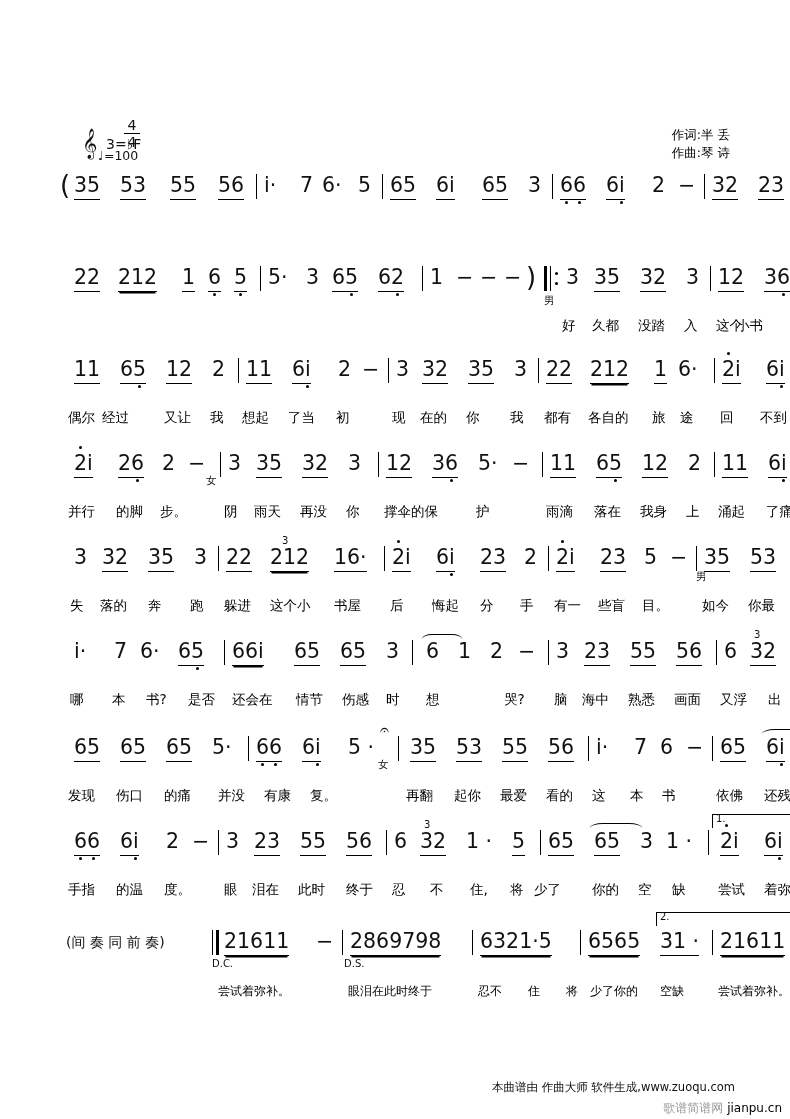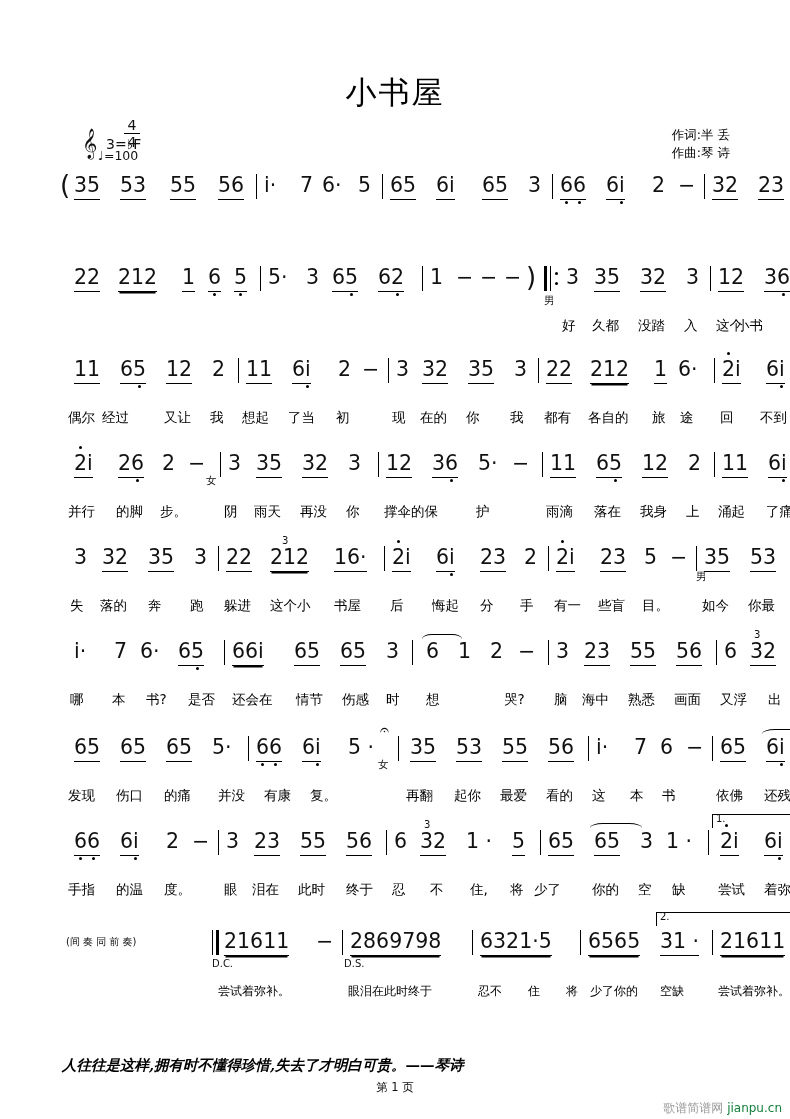--- a/index.html
+++ b/index.html
@@ -226,28 +226,27 @@
     font-family: "DejaVu Sans", sans-serif;
   }
   .watermark {
     position: absolute;
     right: 8px;
     bottom: 2px;
     font-size: 12px;
     font-family: "DejaVu Sans", sans-serif;
     color: #9a9a9a;
   }
-  .watermark .red { color: #15803d; }
+  .watermark .red { color: #000000; }
 </style>
 </head>
 <body>
 
 <div class="page">
 
-  <div class="title">小书屋</div>
 
   <div class="credits">
     <div>作词:半  丢</div>
     <div>作曲:琴  诗</div>
   </div>
 
   <div class="keyblock">
     <div class="clef">𝄞</div>
     <div class="keysig">3=♭F</div>
     <div class="meter">
@@ -622,21 +621,21 @@
       <span class="ly" style="left:578px">空</span>
       <span class="ly" style="left:612px">缺</span>
       <span class="ly" style="left:658px">尝试</span>
       <span class="ly" style="left:704px">着弥</span>
 
     </div>
   </div>
 
   <div class="system" style="top:928px">
     <div class="notes">
-      <span class="g" style="left:6px;font-size:10px;line-height:28px">(间  奏  同  前  奏)</span>
+      <span class="g" style="left:6px;font-size:14px;line-height:28px">(间  奏  同  前  奏)</span>
       <span class="repeat-end" style="left:152px">
         <span style="position:absolute;left:0;top:0;width:1.3px;height:25px;background:#000"></span>
         <span style="position:absolute;left:4px;top:0;width:3px;height:25px;background:#000"></span>
       </span>
       <span class="g u2" style="left:164px">21611</span>
       <span class="g" style="left:256px">−</span>
       <span class="bar" style="left:282px"></span>
       <span class="g u2" style="left:290px">2869798</span>
       <span class="bar" style="left:412px"></span>
       <span class="g u2" style="left:420px">6321·5</span>
@@ -657,19 +656,18 @@
       <span class="ly" style="left:288px;font-size:12px">眼泪在此时终于</span>
       <span class="ly" style="left:418px;font-size:12px">忍不</span>
       <span class="ly" style="left:468px;font-size:12px">住</span>
       <span class="ly" style="left:506px;font-size:12px">将</span>
       <span class="ly" style="left:530px;font-size:12px">少了你的</span>
       <span class="ly" style="left:600px;font-size:12px">空缺</span>
       <span class="ly" style="left:658px;font-size:12px">尝试着弥补。</span>
     </div>
   </div>
 
-  <div class="footer-note">人往往是这样,拥有时不懂得珍惜,失去了才明白可贵。——琴诗</div>
-  <div class="page-num">第 1 页</div>
+  <div class="producer">本曲谱由  作曲大师  软件生成,www.zuoqu.com</div>
   <div class="watermark">
     <span>歌谱简谱网</span> <span class="red">jianpu.cn</span>
   </div>
 
 </div>
 
 </body></html>

